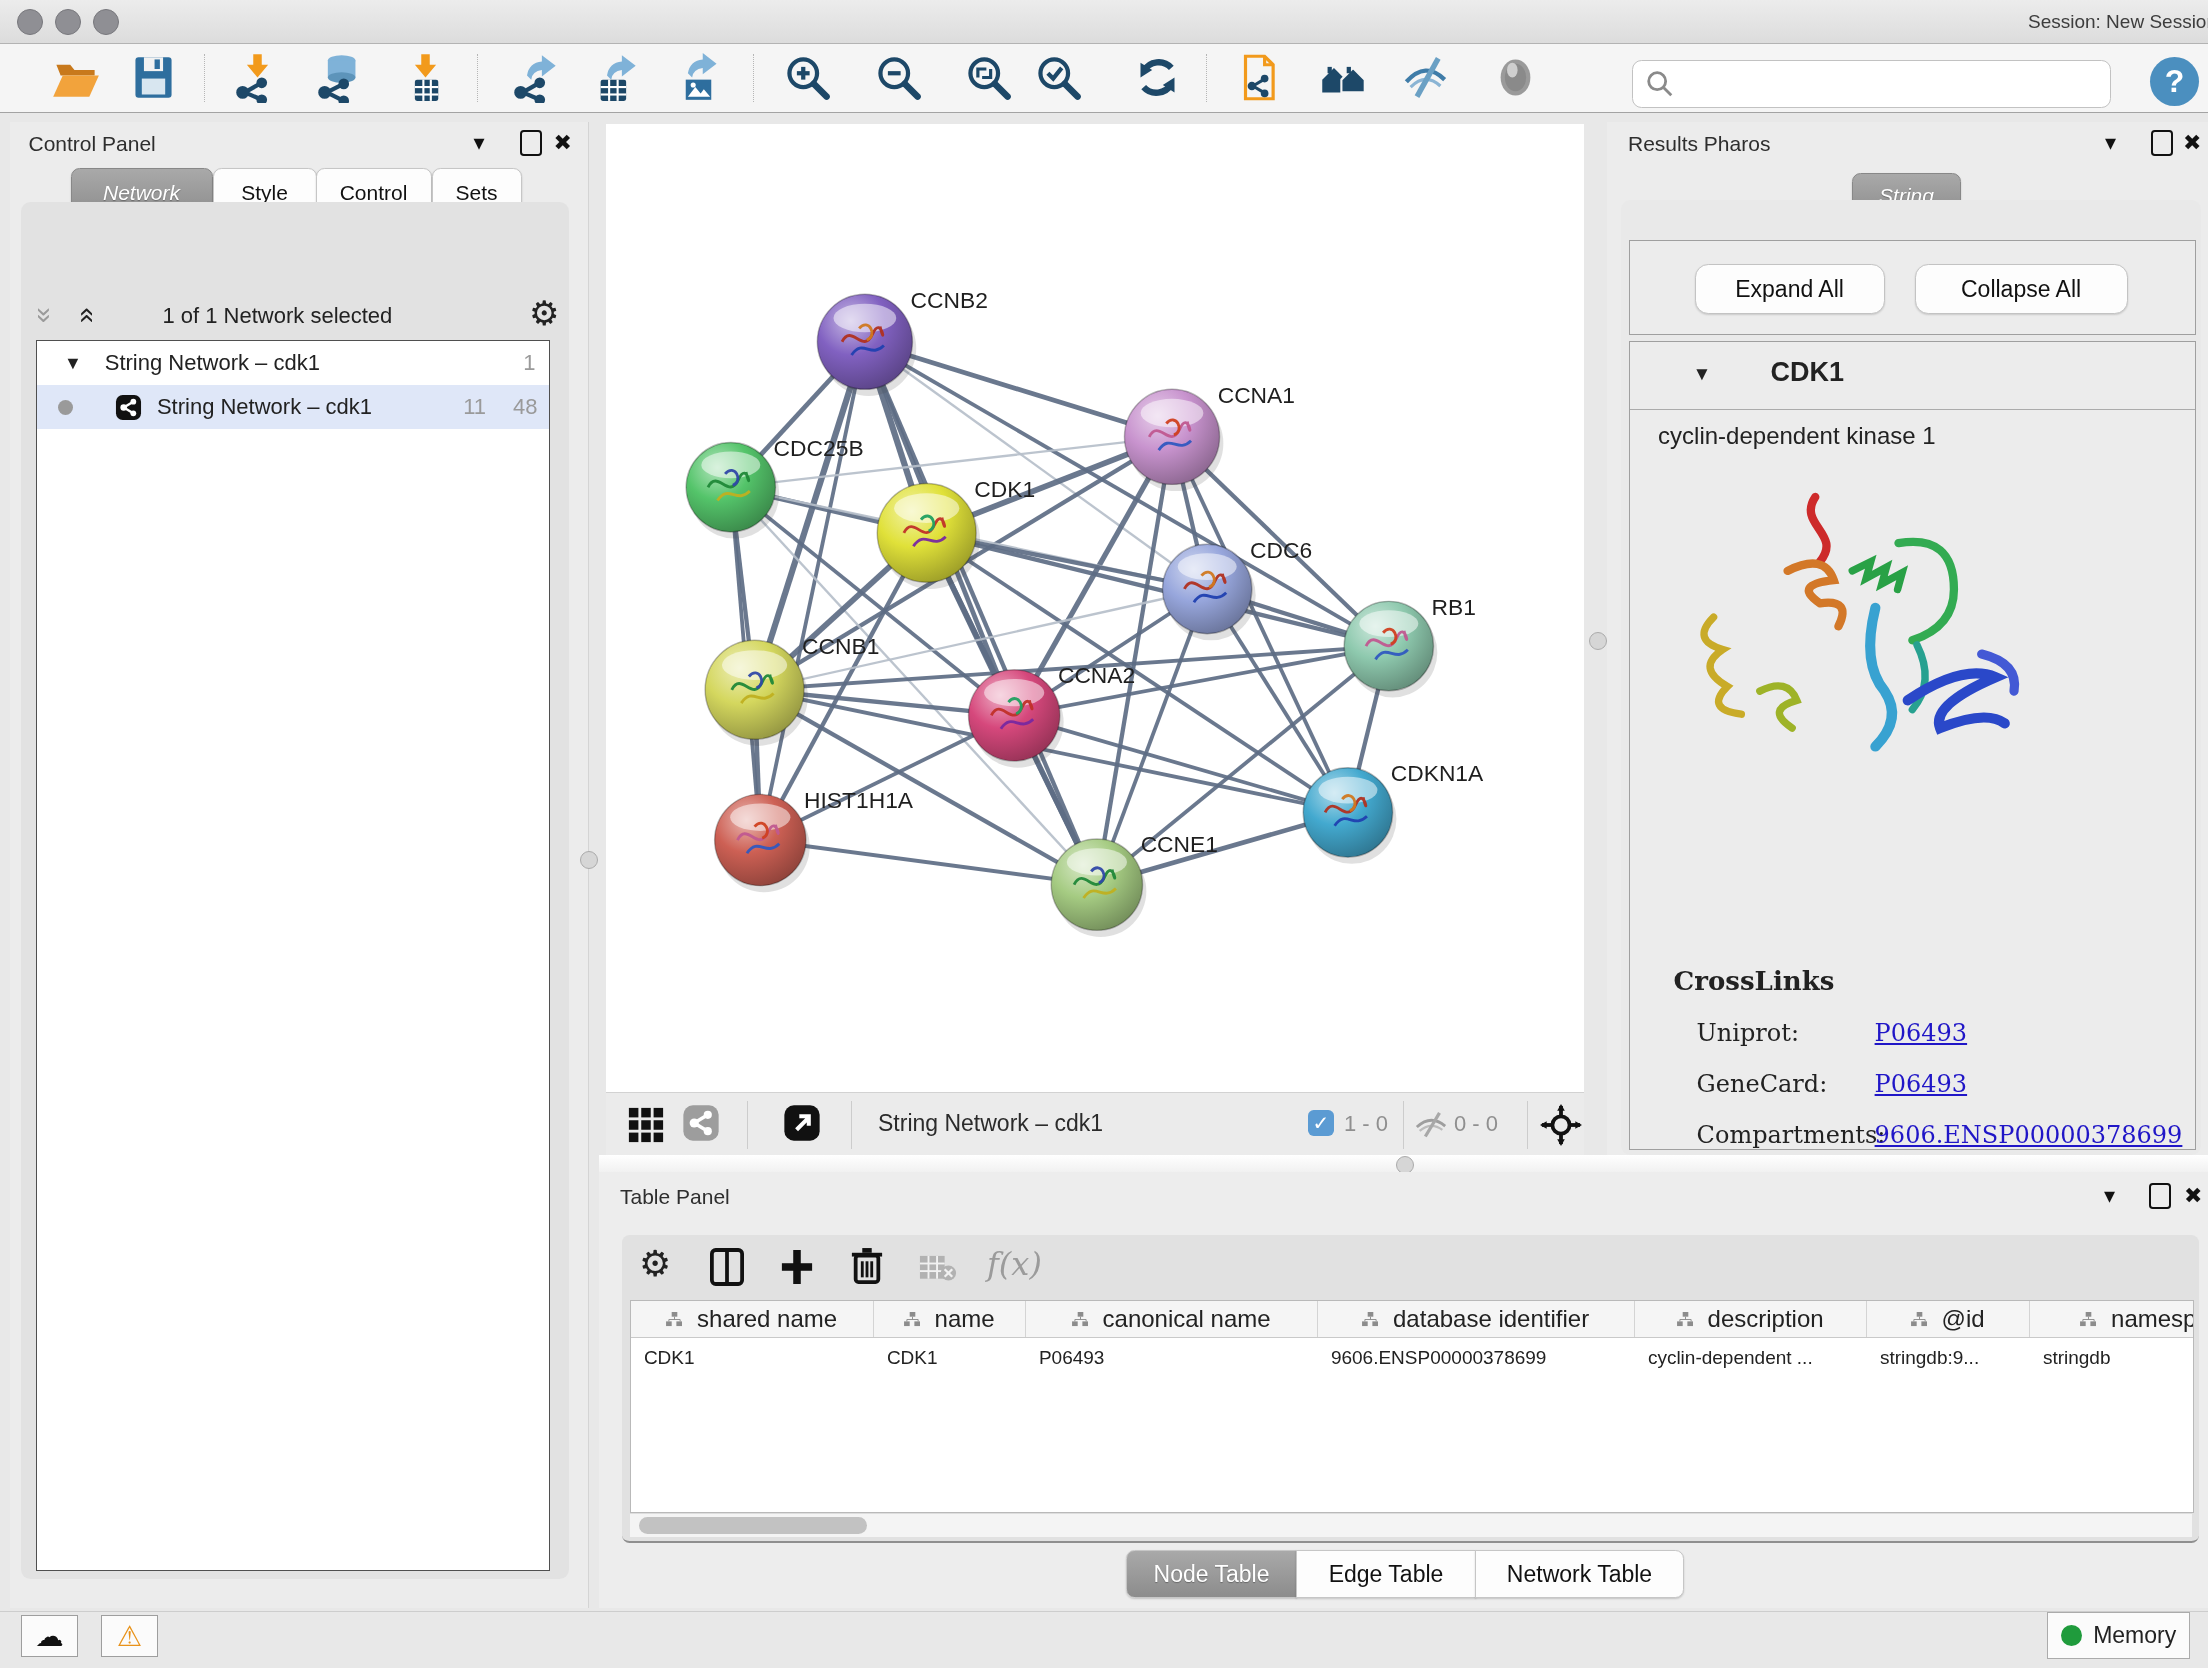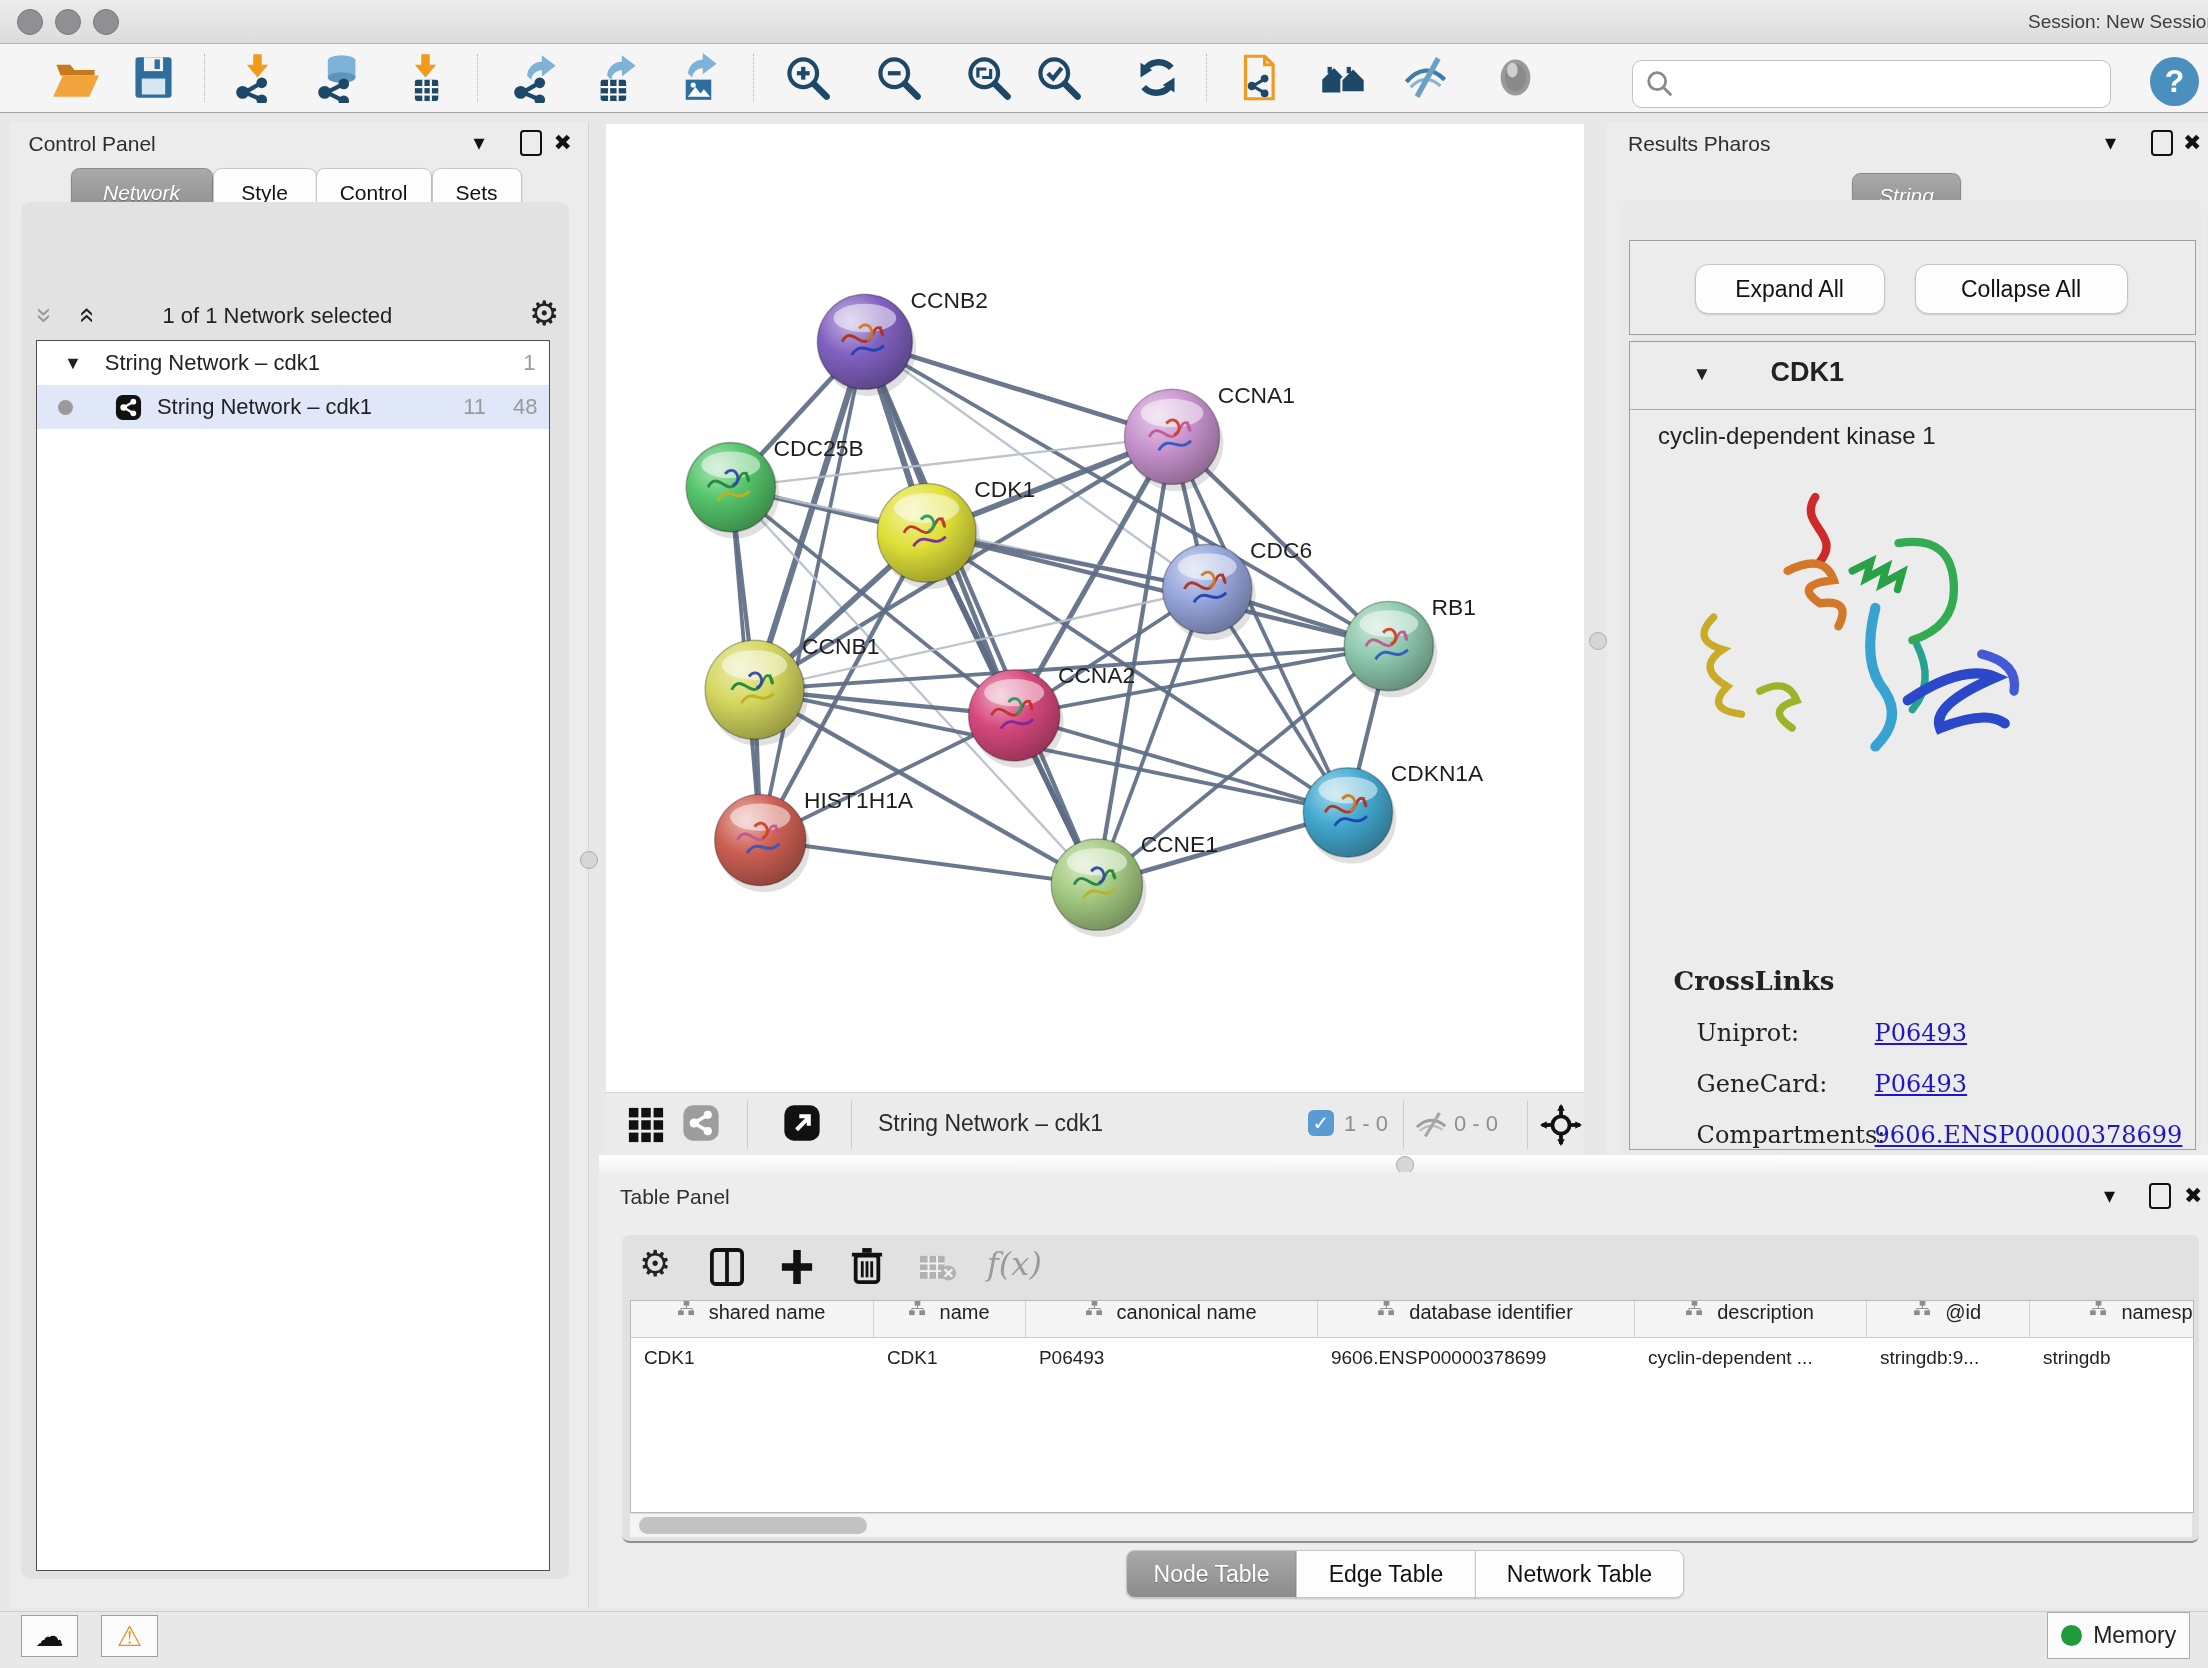--- a/index.html
+++ b/index.html
@@ -39,21 +39,21 @@
   #rp-wrap{left:1621px;top:200px;width:580px;height:955px;background:#e9e9e9;border-radius:9.5px;}
   .rp-innerbox{left:7.6px;width:565px;background:#ececec;border:1.9px solid #9f9f9f;}
   .rp-btn{height:48px;background:#fdfdfd;border:1px solid #c3c3c3;border-radius:13.3px;font-size:23px;display:inline-flex;align-items:center;justify-content:center;box-shadow:0 1px 1.9px rgba(0,0,0,.15);color:#111;}
   .serif{font-family:"DejaVu Serif","Liberation Serif",serif;}
   .xlink{color:#2016c7;text-decoration:underline;}
   
   #split-h{left:599px;top:1155px;width:1609px;height:17px;background:linear-gradient(#ffffff,#f1f1f1);}
   #tp-container{left:622px;top:1235px;width:1577px;height:306px;background:#e1e1e1;border-radius:7.6px;border-bottom:2.9px solid #8f8f8f;}
   #tp-table{left:7.6px;top:65px;width:1562px;height:211px;background:#fff;border:1px solid #b9b9b9;overflow:hidden;}
   .thead{display:flex;height:36px;background:#f5f5f5;border-bottom:1px solid #c9c9c9;}
-  .th{display:flex;align-items:flex-start;justify-content:center;gap:14px;border-right:1px solid #d4d4d4;font-size:20px;color:#222;height:36px;box-sizing:border-box;}
+  .th{display:flex;align-items:center;justify-content:center;gap:14px;border-right:1px solid #d4d4d4;font-size:24px;color:#222;height:36px;box-sizing:border-box;}
   .trow{display:flex;height:40px;align-items:center;}
   .td{font-size:19px;padding-left:13.3px;box-sizing:border-box;white-space:nowrap;overflow:hidden;}
   .tc1{width:243px;}.tc2{width:152px;}.tc3{width:292px;}.tc4{width:317px;}.tc5{width:232px;}.tc6{width:163px;}.tc7{width:257px;}
   #tp-scroll{left:7.6px;top:278px;width:1562px;height:23px;background:#f4f4f4;border-top:1px solid #ddd;}
   #tp-thumb{left:9.5px;top:2.9px;width:228px;height:17px;border-radius:8.6px;background:#c2c2c2;}
   .seg{display:inline-flex;align-items:center;justify-content:center;height:46px;background:#fdfdfd;border:1px solid #c6c6c6;font-size:23px;color:#111;box-shadow:0 1px 1.9px rgba(0,0,0,.18);}
   .seg.sel{background:linear-gradient(#a9a9a9,#8c8c8c);color:#fff;text-shadow:0 1px 1px rgba(0,0,0,.3);}
   
   #statusline{left:0;top:1611px;width:2208px;border-top:1px solid #cdcdcd;}
   .sbtn{width:55px;height:40px;background:#fbfbfb;border:1.9px solid #9e9e9e;display:flex;align-items:center;justify-content:center;font-size:28.5px;top:1615px;}

